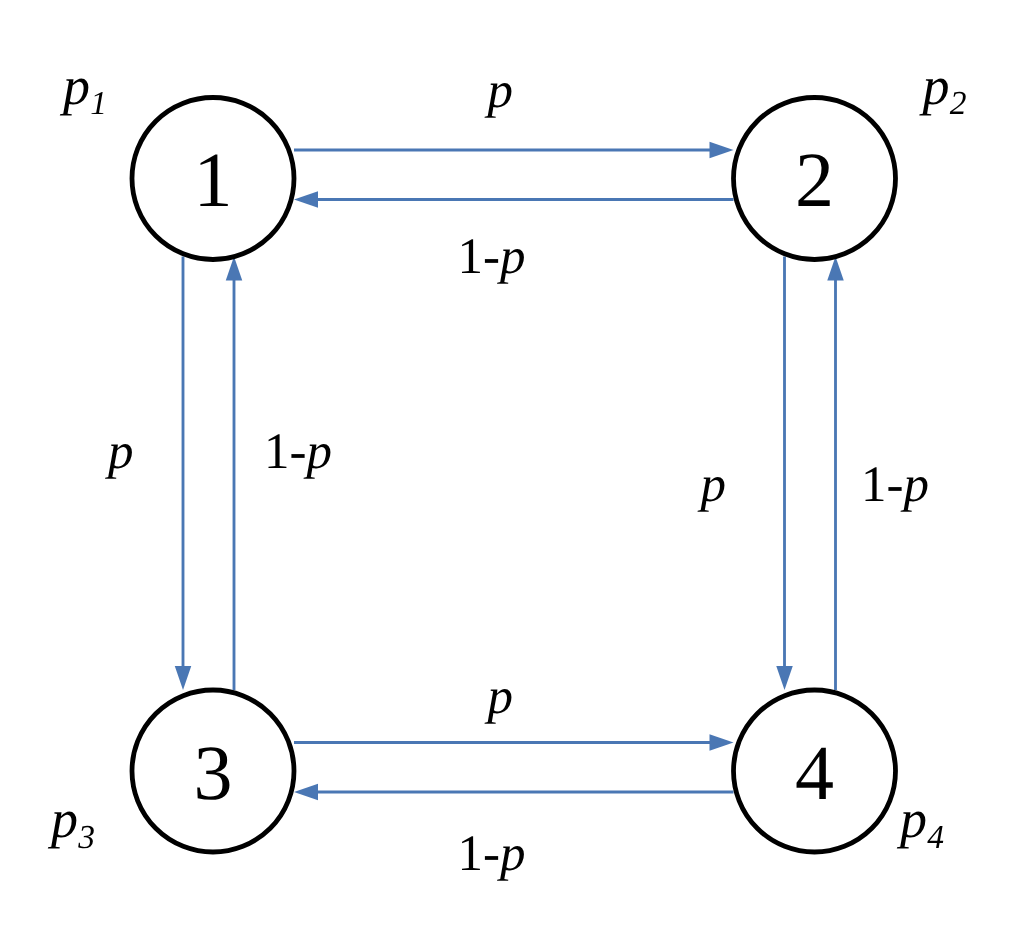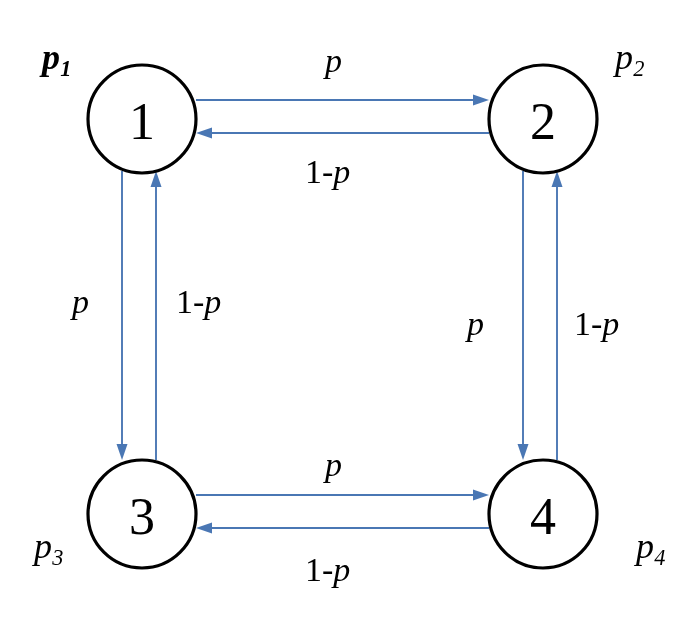--- a/index.html
+++ b/index.html
@@ -128,33 +128,33 @@
     <g>
       <circle class="node-circle" cx="142" cy="514" r="54"></circle>
       <text class="node-label" x="142" y="516">3</text>
     </g>
     <g>
       <circle class="node-circle" cx="543" cy="514" r="54"></circle>
       <text class="node-label" x="543" y="516">4</text>
     </g>
   </svg>
 
-  <div class="state-label" style="left:42px; top:39px;font-weight:bold;">
+  <div class="state-label" style="left:42px; top:39px;">
     <span class="ital">p</span><span class="sub">1</span>
   </div>
 
   <div class="state-label" style="left:615px; top:39px;">
     <span class="ital">p</span><span class="sub">2</span>
   </div>
 
   <div class="state-label" style="left:34px; top:528px;">
     <span class="ital">p</span><span class="sub">3</span>
   </div>
 
-  <div class="state-label" style="left:636px; top:528px;">
+  <div class="state-label" style="left:600px; top:528px;">
     <span class="ital">p</span><span class="sub">4</span>
   </div>
 
   <div class="edge-label" style="left:325px; top:44px;">
     <span class="upr"></span><span class="ital">p</span>
   </div>
 
   <div class="edge-label" style="left:305px; top:155px;">
     <span class="upr">1-</span><span class="ital">p</span>
   </div>

